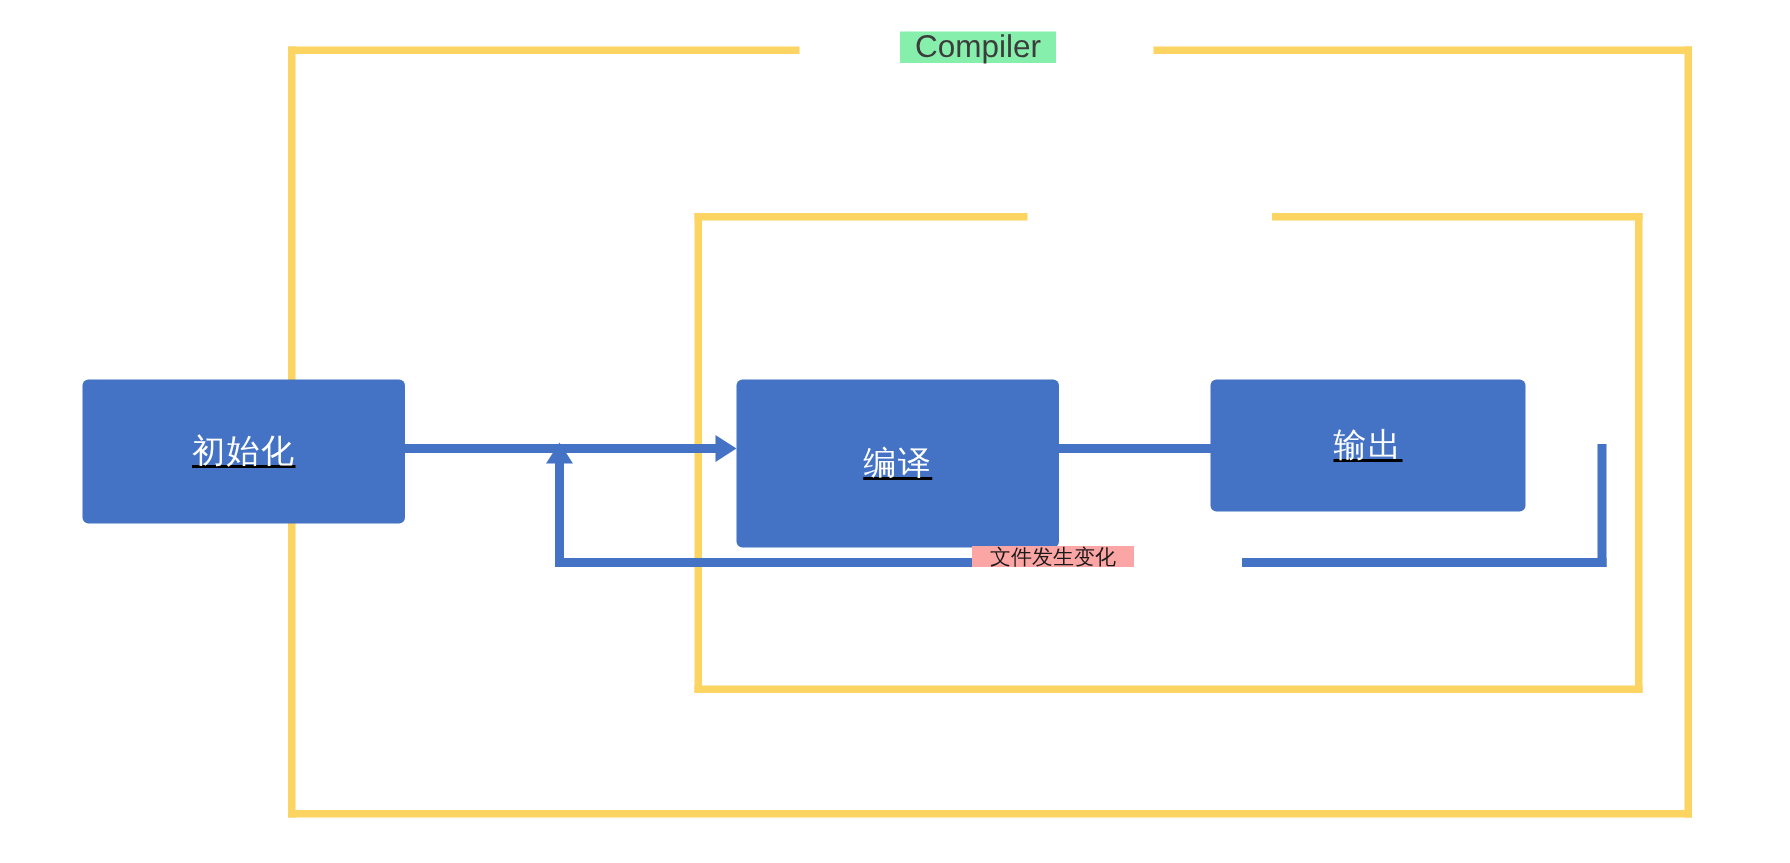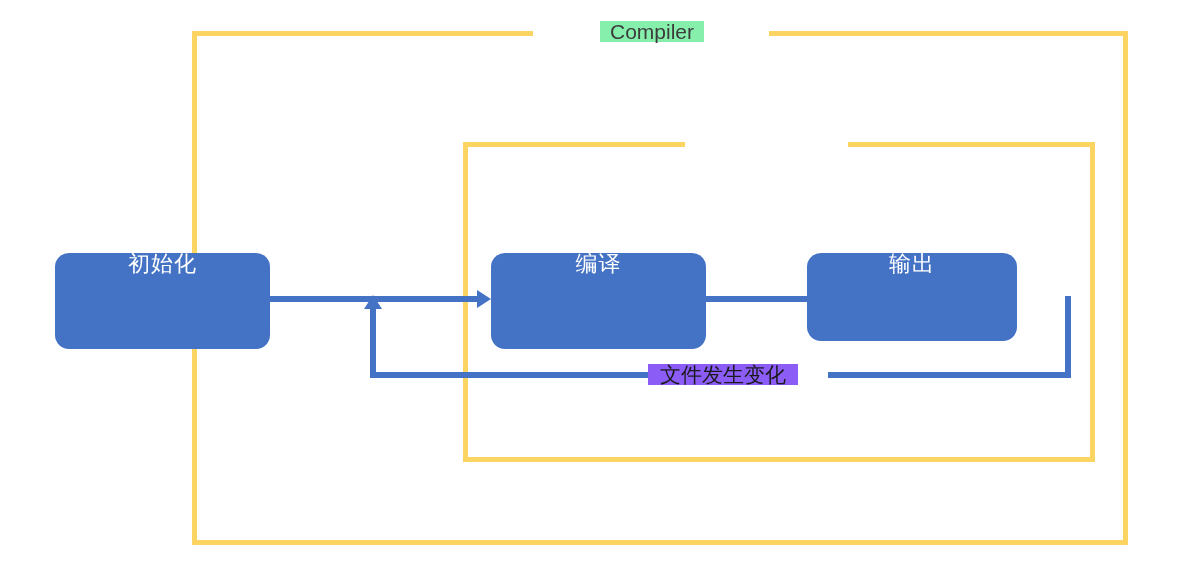--- a/index.html
+++ b/index.html
@@ -28,24 +28,25 @@
     font-size: 21px;
     line-height: 1;
     white-space: nowrap;
     background: #86efac;
     padding: 0 10px;
   }
   
   .proc-box {
     position: absolute;
     background: #4472C4;
-    border-radius: 14px;
+    border-radius: 4px;
     display: flex;
-    align-items: flex-start;
+    align-items: center;
     justify-content: center;
+    text-decoration: underline;
   }
   .proc-label {
     color: #ffffff;
     font-size: 22px;
     line-height: 1;
     letter-spacing: 1px;
     white-space: nowrap;
   }
   
   .conn {
@@ -64,24 +65,24 @@
     position: absolute;
     width: 0;
     height: 0;
     border-left: 9px solid transparent;
     border-right: 9px solid transparent;
     border-bottom: 14px solid #4472C4;
   }
   .conn-label {
     position: absolute;
     color: #1a1a1a;
-    font-size: 21px;
+    font-size: 14px;
     line-height: 1;
     white-space: nowrap;
-    background: #8b5cf6;
+    background: #fca5a5;
     padding: 0 12px;
   }
 </style>
 </head>
 <body>
 
 <div id="canvas">
 
   <div class="frame-seg" style="left:192px; top:31px; width:341px; height:5px;"></div>
 
@@ -96,21 +97,21 @@
   <div class="frame-seg" style="left:463px; top:142px; width:222px; height:5px;"></div>
   <div class="frame-seg" style="left:848px; top:142px; width:247px; height:5px;"></div>
   <div class="frame-seg" style="left:463px; top:142px; width:5px; height:320px;"></div>
   <div class="frame-seg" style="left:1090px; top:142px; width:5px; height:320px;"></div>
   <div class="frame-seg" style="left:463px; top:457px; width:632px; height:5px;"></div>
 
   <div class="proc-box" style="left:55px; top:253px; width:215px; height:96px;">
     <span class="proc-label">初始化</span>
   </div>
 
-  <div class="proc-box" style="left:491px; top:253px; width:215px; height:96px;">
+  <div class="proc-box" style="left:491px; top:253px; width:215px; height:112px;">
     <span class="proc-label">编译</span>
   </div>
 
   <div class="proc-box" style="left:807px; top:253px; width:210px; height:88px;">
     <span class="proc-label">输出</span>
   </div>
 
   <div class="conn" style="left:270px; top:296px; width:208px; height:6px;"></div>
   <div class="arrow-right" style="left:477px; top:290px;"></div>
 

